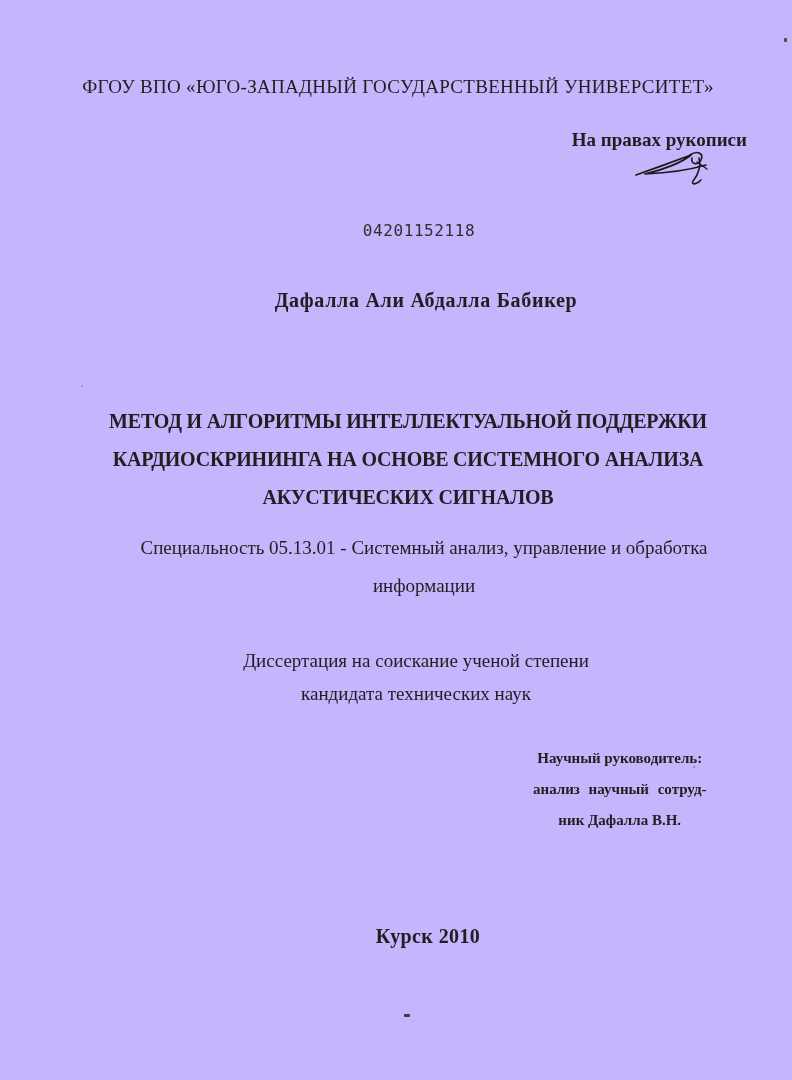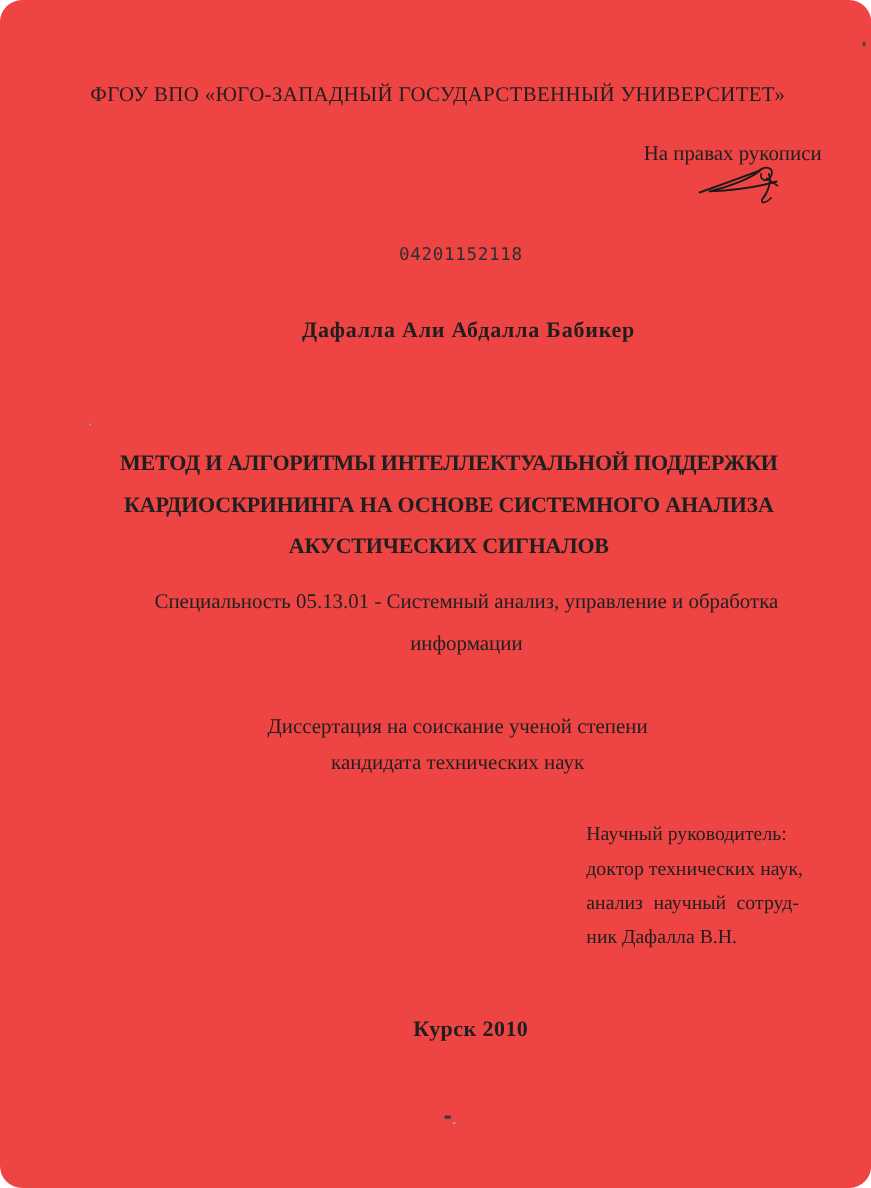--- a/index.html
+++ b/index.html
@@ -5,27 +5,26 @@
   html, body {
     margin: 0;
     padding: 0;
     background: #ffffff;
   }
   .page {
     position: relative;
     width: 792px;
     height: 1080px;
     margin: 0 auto;
-    background: #ef4444;
+    background: #c4b5fd;
     overflow: hidden;
     font-family: "Liberation Serif", "DejaVu Serif", serif;
     color: #1f1f1f;
-    border-radius: 20px;
   }
-  .abs { position: absolute; }
+  .abs { position: absolute; font-weight: bold; }
   .centered {
     position: absolute;
     left: 0;
     right: 0;
     text-align: center;
   }
   .university-line {
     top: 76px;
     font-size: 19px;
     letter-spacing: 0.3px;
@@ -76,23 +75,23 @@
   }
   .degree-block {
     top: 644px;
     font-size: 19px;
     line-height: 33px;
     transform: translateX(20px);
   }
   .supervisor-block {
     top: 743px;
     left: 533px;
-    font-size: 18px;
+    font-size: 15px;
     line-height: 31px;
-    text-align: left;
+    text-align: center;
   }
   .supervisor-line-justified {
     word-spacing: 5px;
   }
   .city-year {
     top: 925px;
     font-size: 20px;
     font-weight: bold;
     letter-spacing: 0.4px;
     transform: translateX(32px);
@@ -146,21 +145,20 @@
     <div>информации</div>
   </div>
 
   <div class="centered degree-block">
     <div>Диссертация на соискание ученой степени</div>
     <div>кандидата технических наук</div>
   </div>
 
   <div class="abs supervisor-block">
     <div>Научный руководитель:</div>
-    <div>доктор технических наук,</div>
     <div class="supervisor-line-justified">анализ научный сотруд-</div>
     <div>ник Дафалла В.Н.</div>
   </div>
 
   <div class="centered city-year">Курск 2010</div>
 
   <div class="speck speck-1"></div>
   <div class="speck speck-2"></div>
   <div class="speck speck-3"></div>
   <div class="speck speck-4"></div>

